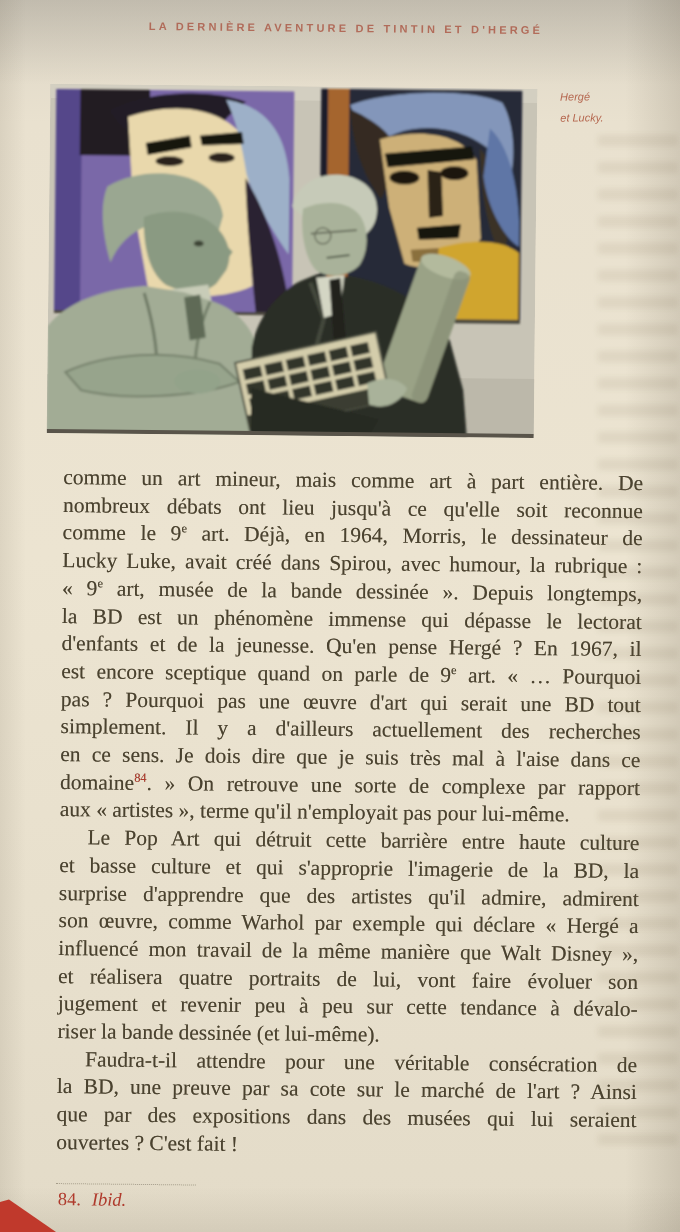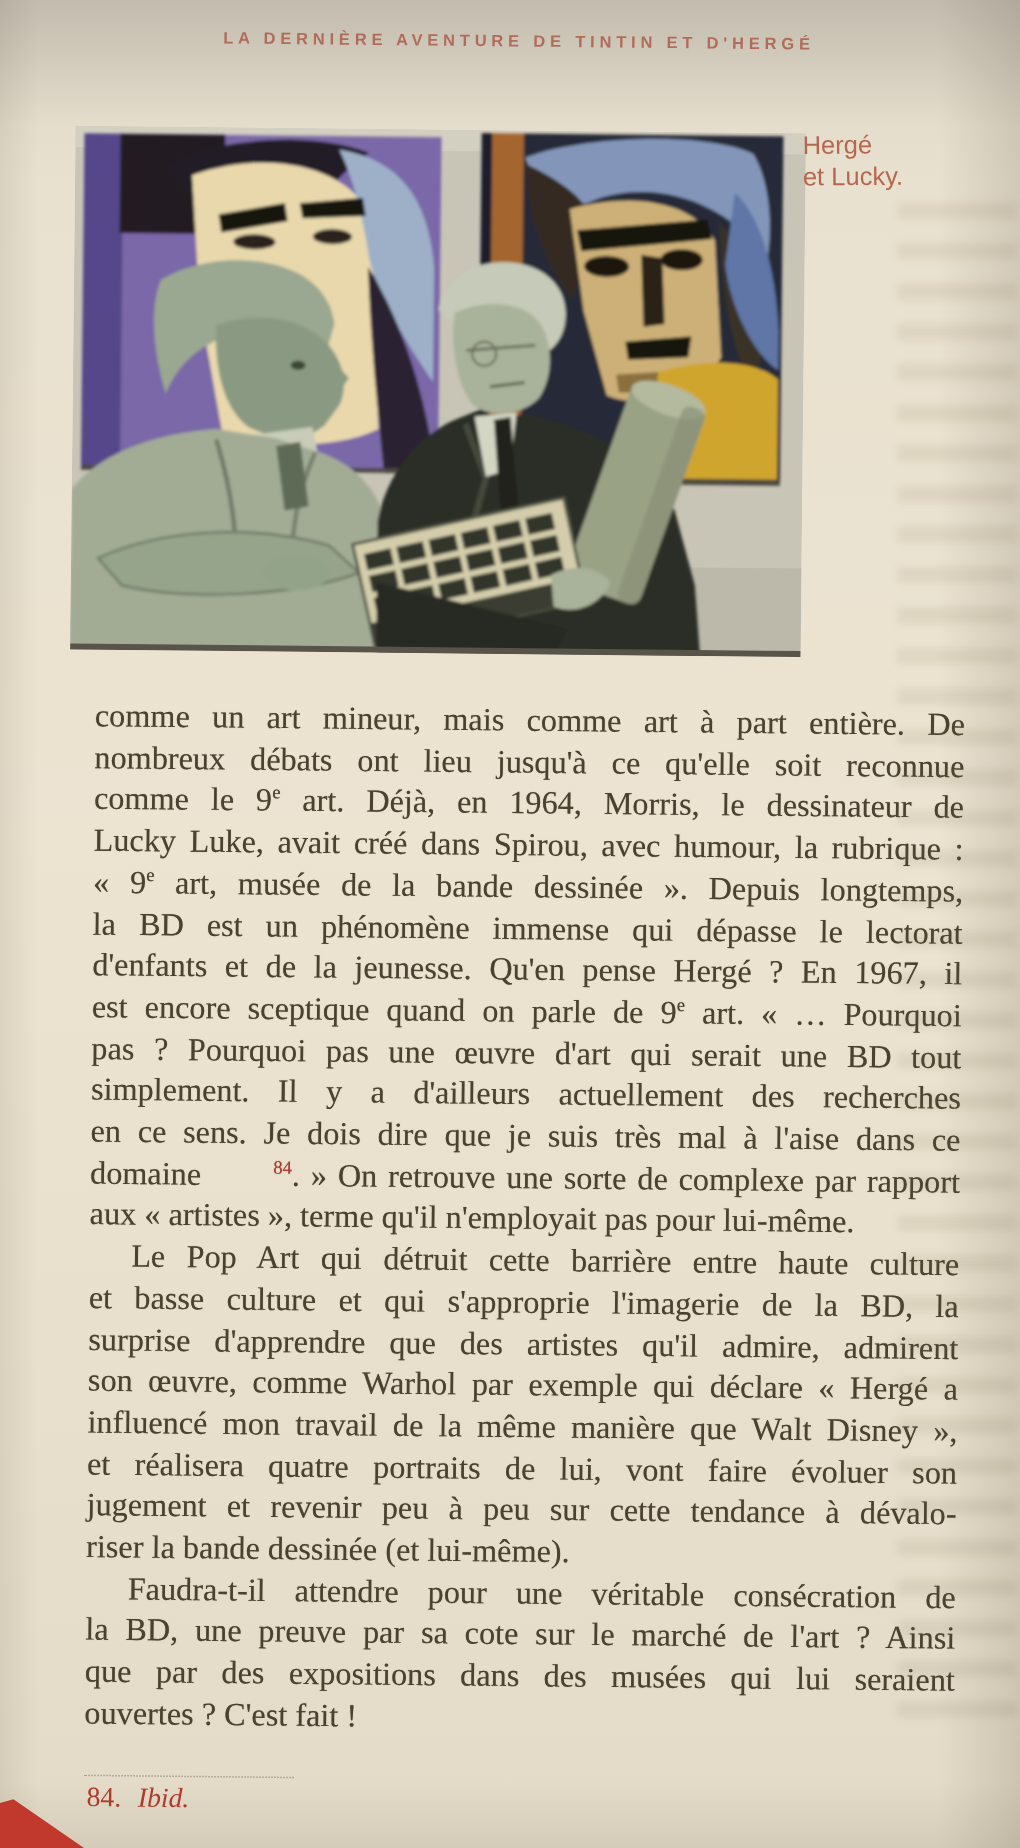--- a/index.html
+++ b/index.html
@@ -10,34 +10,34 @@
   }
   .rot{position:absolute;inset:0;transform:rotate(0.6deg);transform-origin:340px 600px;}
   .running-head{
     position:absolute;top:22px;left:0;width:100%;text-align:center;
     font-family:"Liberation Sans","DejaVu Sans",sans-serif;
     font-size:11px;font-weight:700;letter-spacing:3.2px;color:#bf6e5a;
   }
   .photo{position:absolute;left:45px;top:87px;width:487px;height:349px;}
   .photo svg{display:block;width:100%;height:100%;}
   .caption{
-    position:absolute;left:530px;top:84px;
+    position:absolute;left:555px;top:84px;
     font-family:"Liberation Sans","DejaVu Sans",sans-serif;
-    font-size:17px;line-height:21px;color:#b5674f;transform:rotate(-1deg);
+    font-size:11px;line-height:21px;color:#b5674f;transform:rotate(-1deg);font-style:italic;
   }
   .body-text{
     position:absolute;left:62px;top:467px;width:580px;
     font-size:21.5px;line-height:27.7px;color:#4a422f;
     text-shadow:0 0 0.5px rgba(74,66,47,0.55);
   }
   .line{text-align:justify;text-align-last:justify;}
   .line.lastline{text-align-last:left;}
   .line.indent{text-indent:28px;}
   sup{font-size:0.58em;line-height:0;vertical-align:super;}
-  sup.fn-ref{color:#b23a2c;margin-left:48px;}
+  sup.fn-ref{color:#b23a2c;}
   .fn-rule{position:absolute;left:62px;top:1186px;width:140px;border-top:1.5px dotted #a59d8a;}
   .footnote{position:absolute;left:64px;top:1192px;font-size:18.5px;color:#b23a2c;}
   .footnote .num{margin-right:11px;font-style:normal;}
   .footnote .ibid{font-style:italic;}
   .ghost-text{
     position:absolute;right:2px;top:135px;width:80px;height:1010px;
     background:repeating-linear-gradient(180deg,
       rgba(116,104,74,0.13) 0px, rgba(116,104,74,0.13) 11px,
       rgba(0,0,0,0) 11px, rgba(0,0,0,0) 27px);
     filter:blur(3px);opacity:.85;pointer-events:none;

